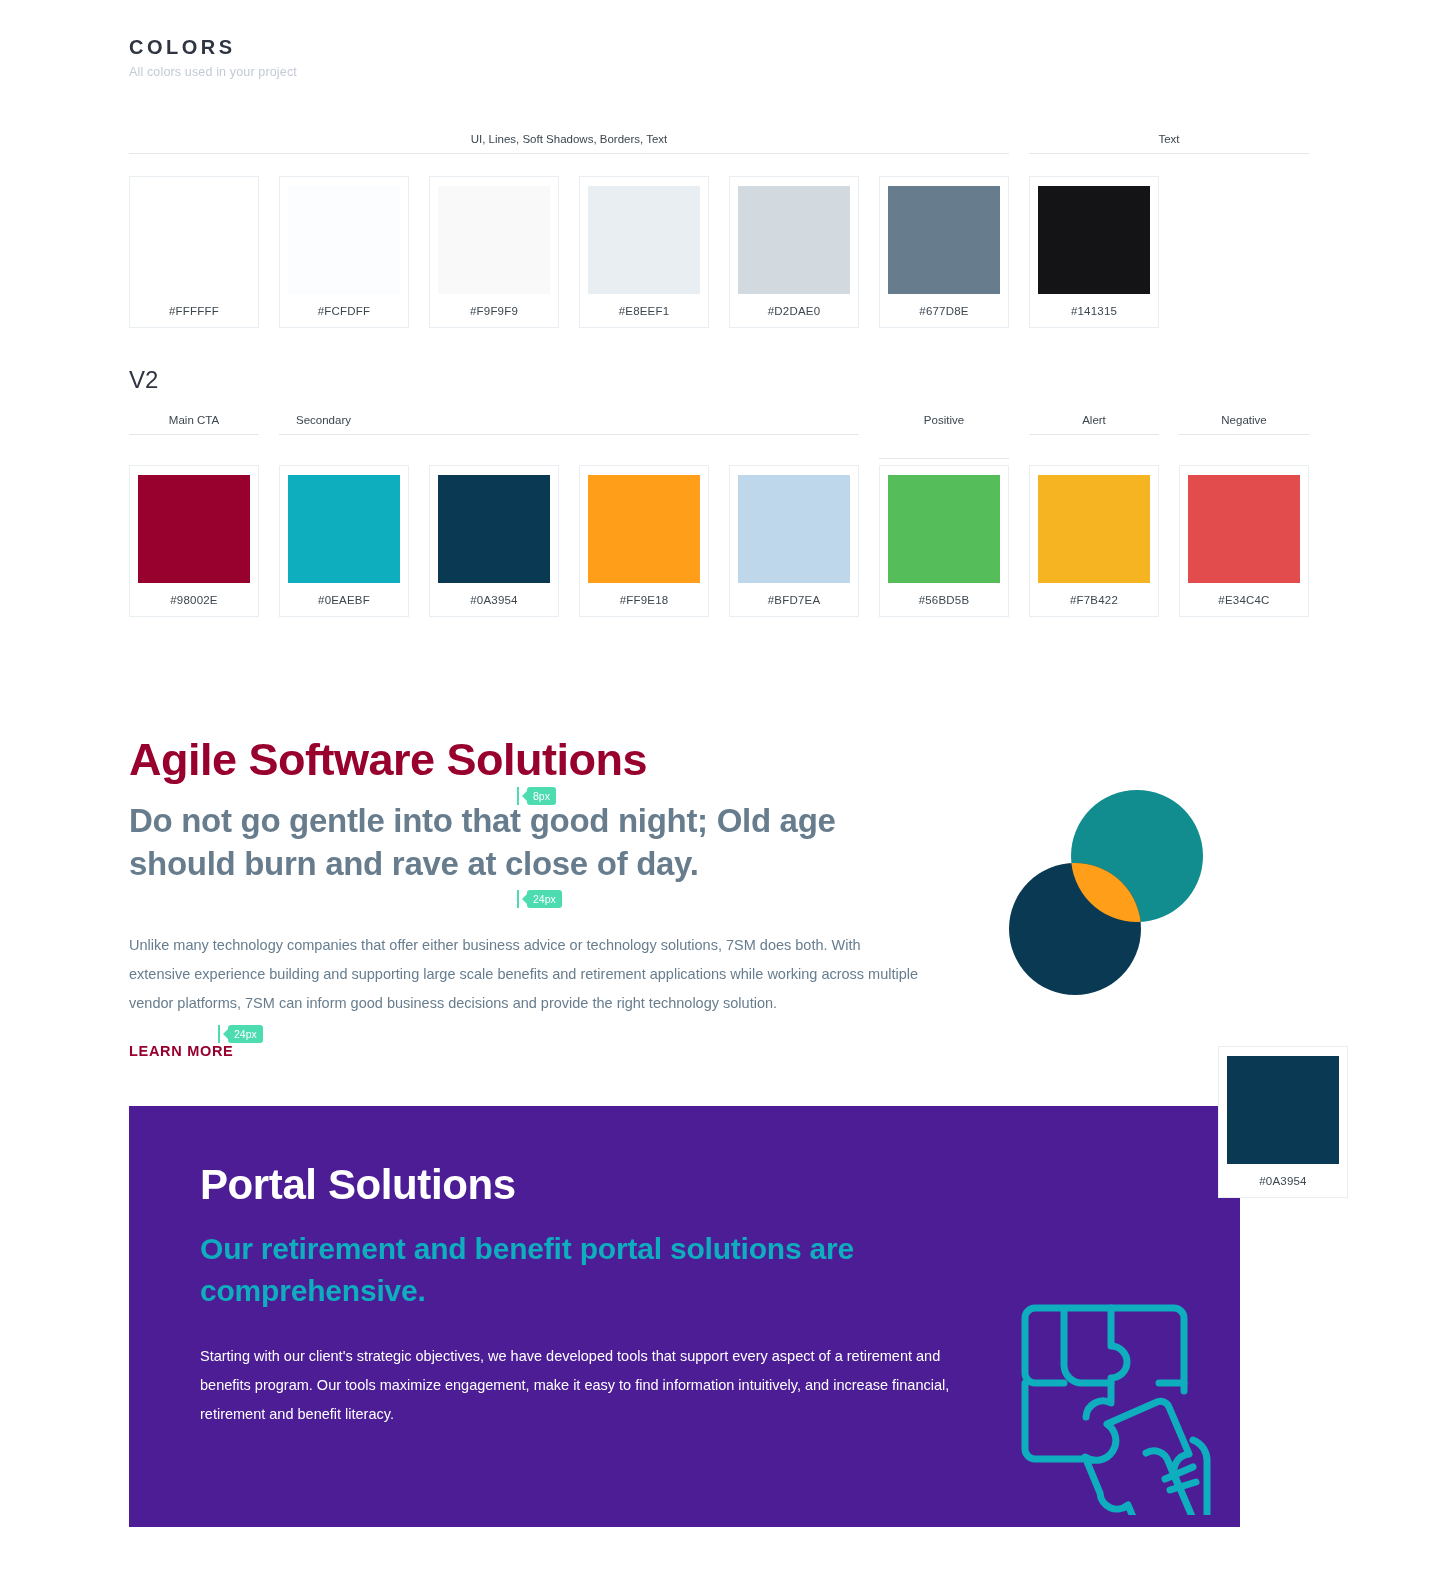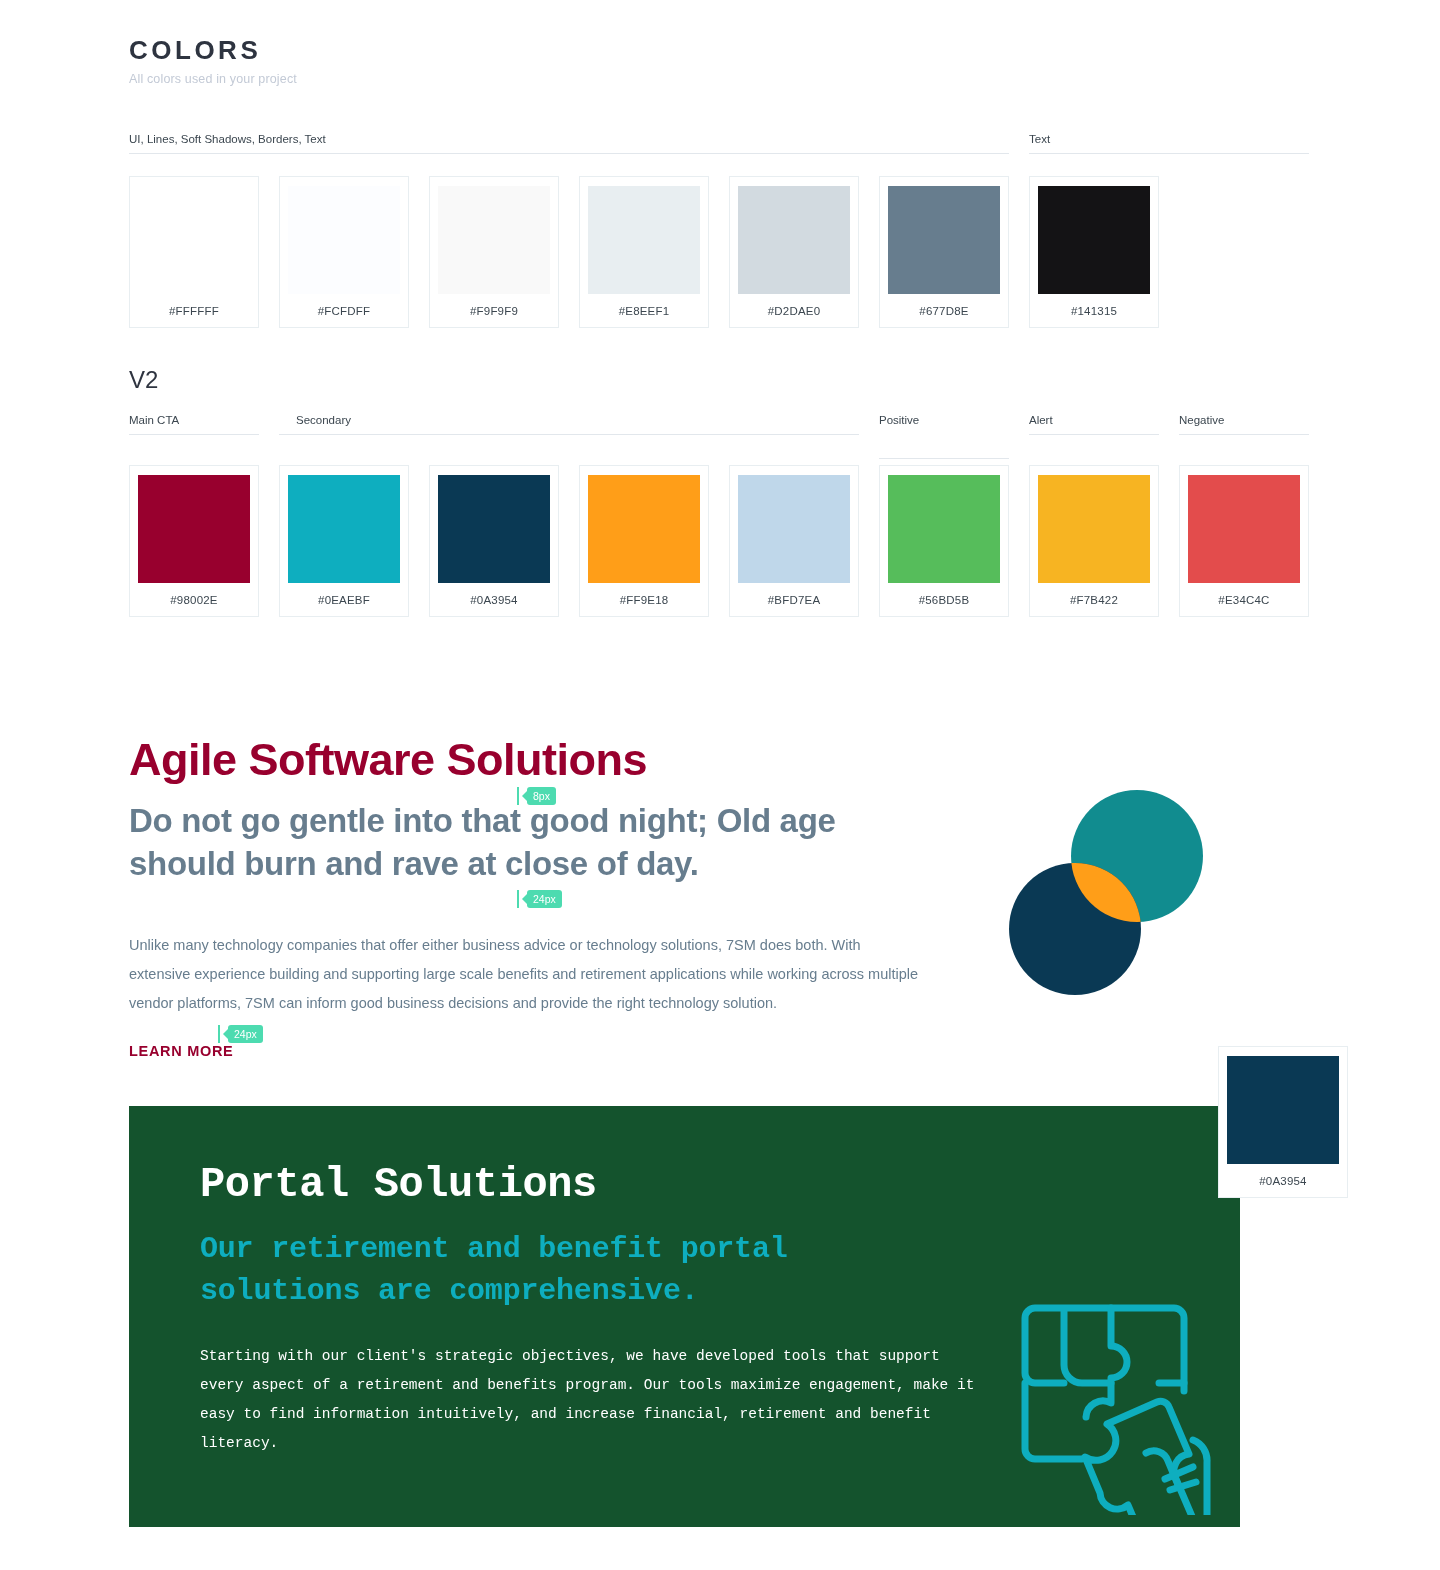--- a/index.html
+++ b/index.html
@@ -20,21 +20,21 @@
     background: #ffffff;
   }
 
   
   .colors-header {
     position: absolute;
     left: 129px;
     top: 36px;
   }
   .colors-title {
-    font-size: 26px;
+    font-size: 20px;
     font-weight: bold;
     letter-spacing: 3.5px;
     color: #2e3440;
     line-height: 1.1;
   }
   .colors-sub {
     margin-top: 7px;
     font-size: 12.5px;
     color: #c3cad6;
     letter-spacing: 0.15px;
@@ -43,21 +43,21 @@
   
   .group-row {
     position: absolute;
     left: 129px;
     width: 1180px;
     display: flex;
   }
   .group {
     display: flex;
     flex-direction: column;
-    align-items: flex-start;
+    align-items: center;
   }
   .group-label {
     font-size: 11.5px;
     color: #3b464f;
     margin-bottom: 8px;
     white-space: nowrap;
   }
   .group-line {
     width: 100%;
     height: 1px;
@@ -185,23 +185,22 @@
     height: 205px;
   }
 
   
   .portal {
     position: absolute;
     left: 129px;
     top: 1106px;
     width: 1111px;
     height: 421px;
-    background: #14532d;
+    background: #4c1d95;
     overflow: hidden;
-    font-family: Liberation Mono, monospace;
   }
   .portal-inner {
     position: absolute;
     left: 71px;
     top: 56px;
     width: 790px;
   }
   .p-title {
     font-size: 42px;
     font-weight: bold;

